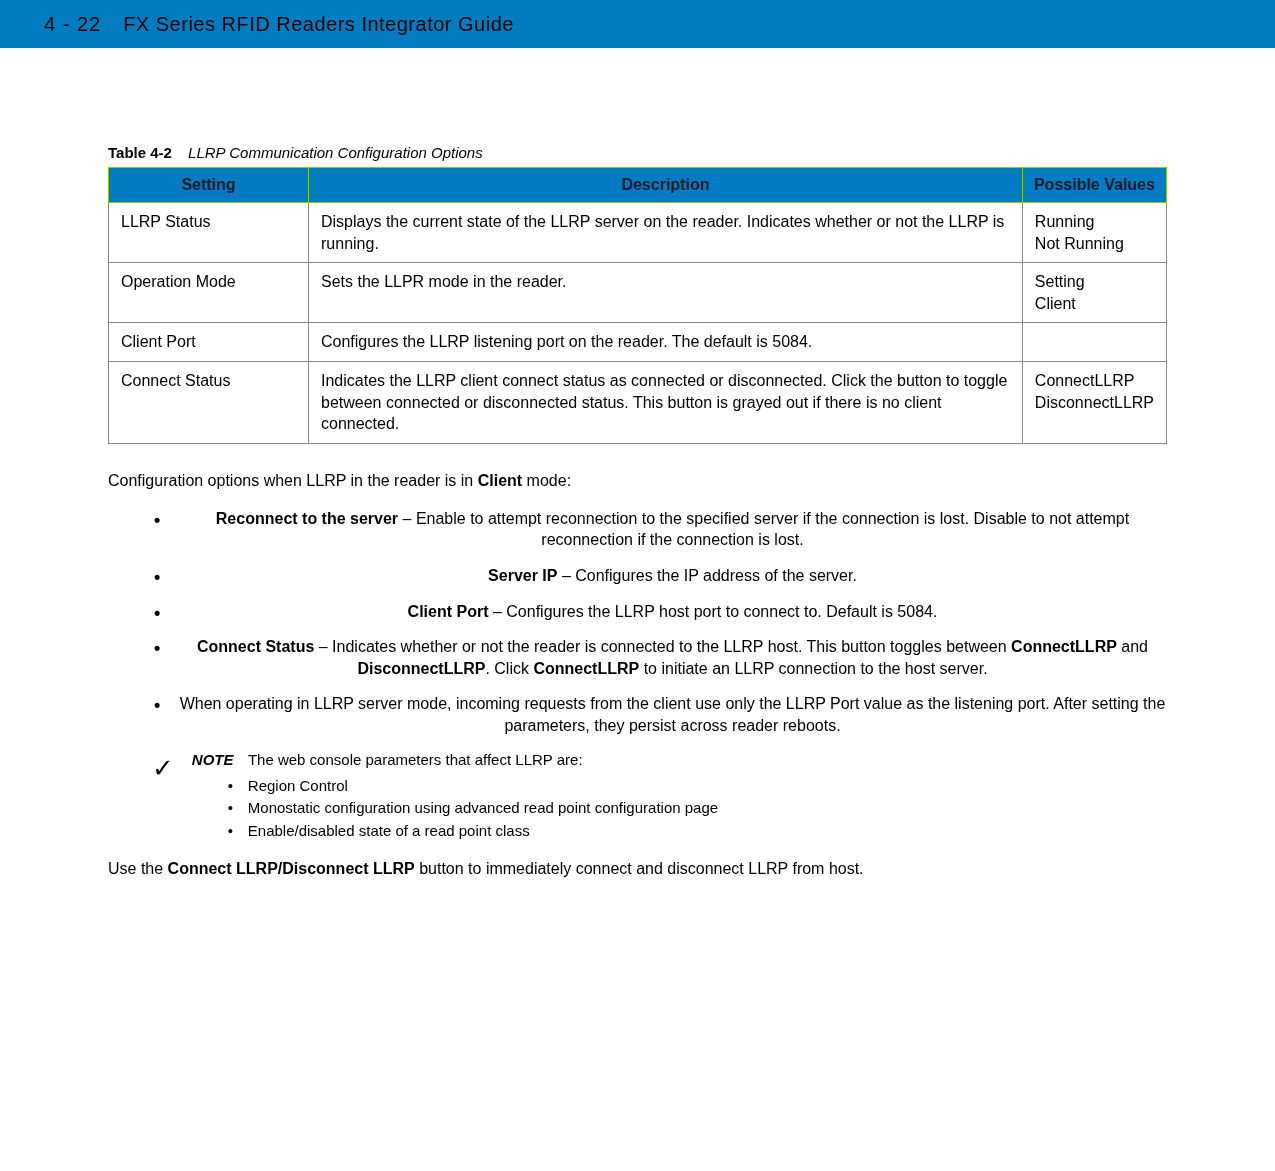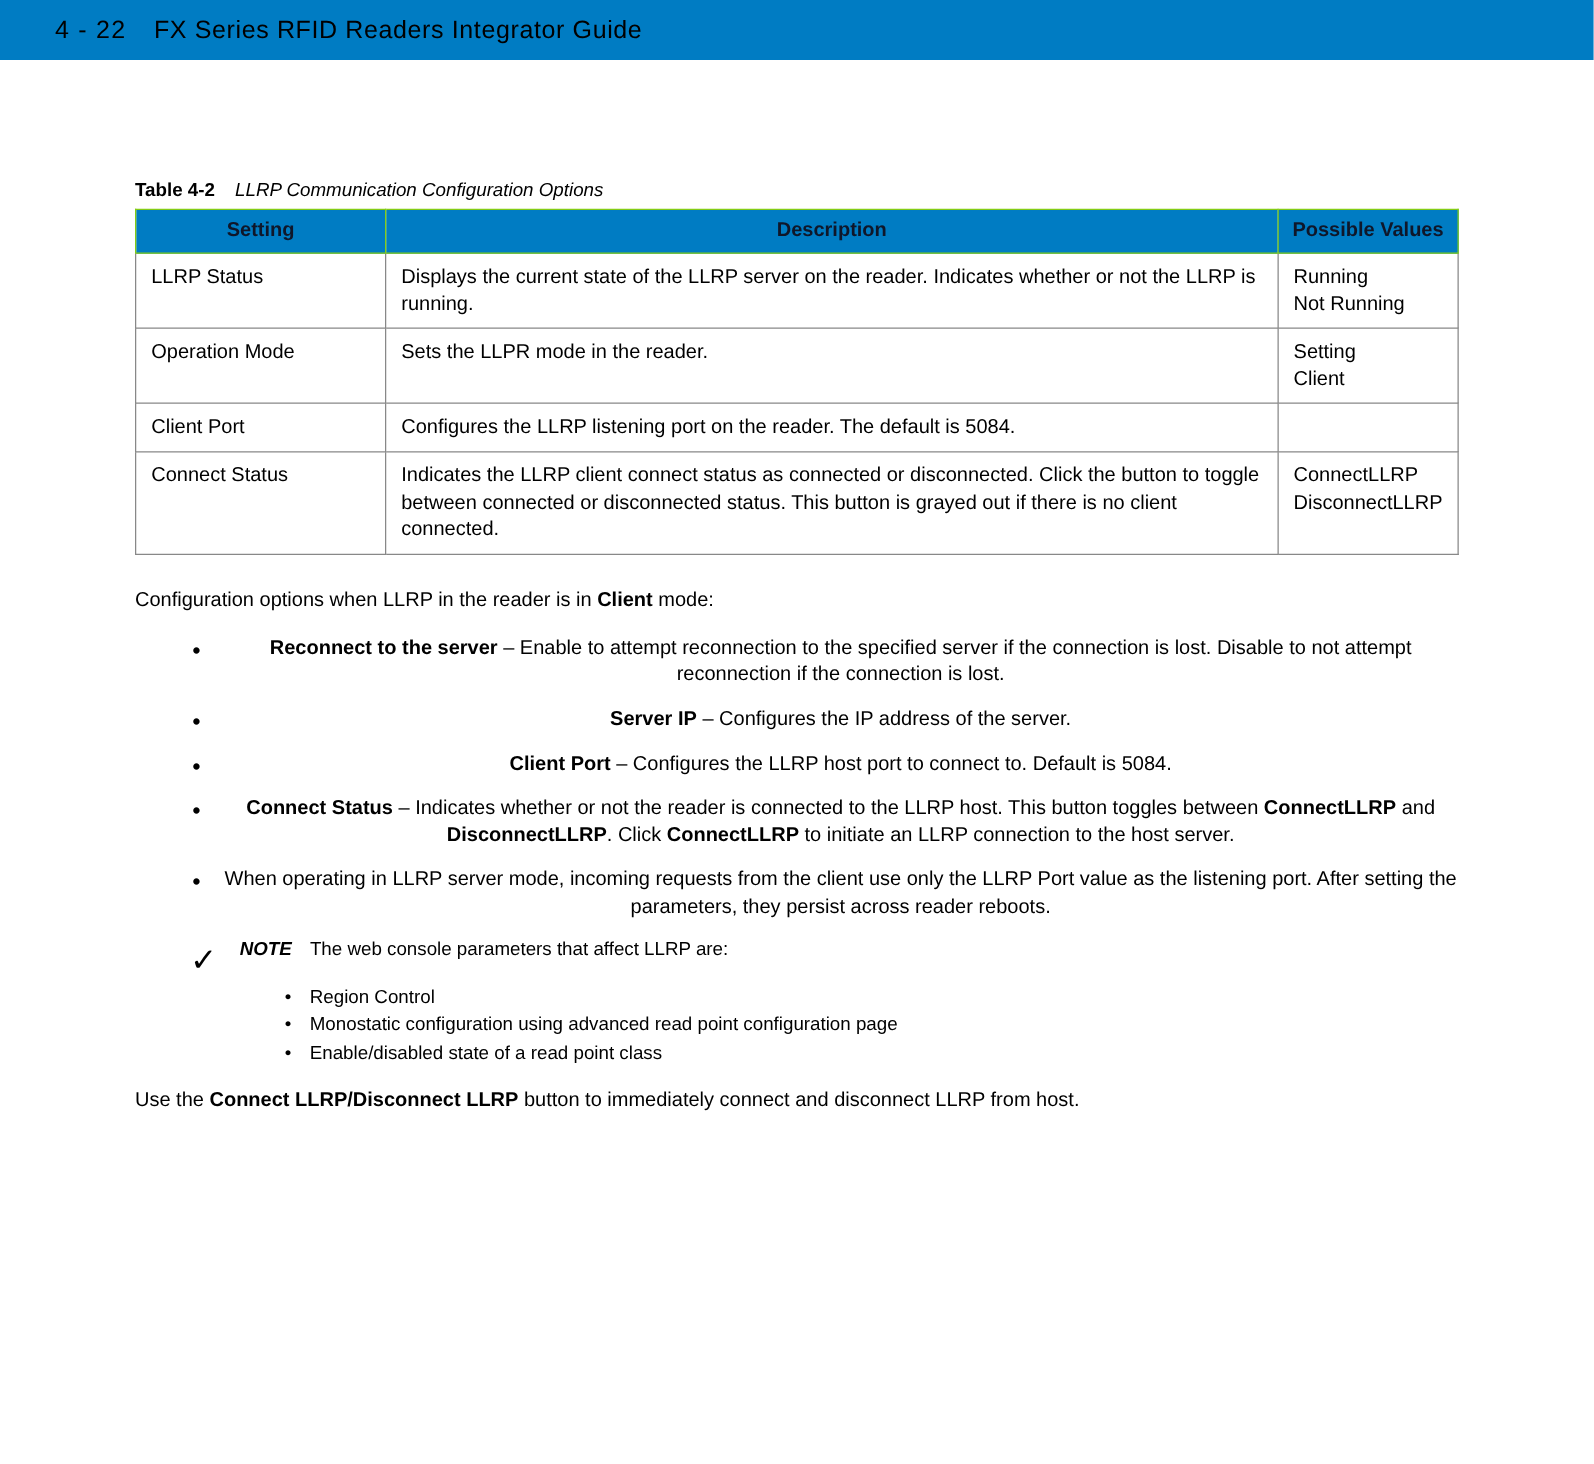--- a/index.html
+++ b/index.html
@@ -111,21 +111,21 @@
       font-style: italic;
       font-weight: bold;
       font-size: 15px;
       margin-right: 10px;
     }
     .note-lead {
       font-size: 15px;
     }
     ul.inner {
       list-style: none;
-      margin-top: 18px;
+      margin-top: 6px;
       padding-left: 36px;
     }
     ul.inner > li {
       position: relative;
       font-size: 15px;
       line-height: 1.5;
       padding-left: 20px;
     }
     ul.inner > li::before {
       content: "•";

